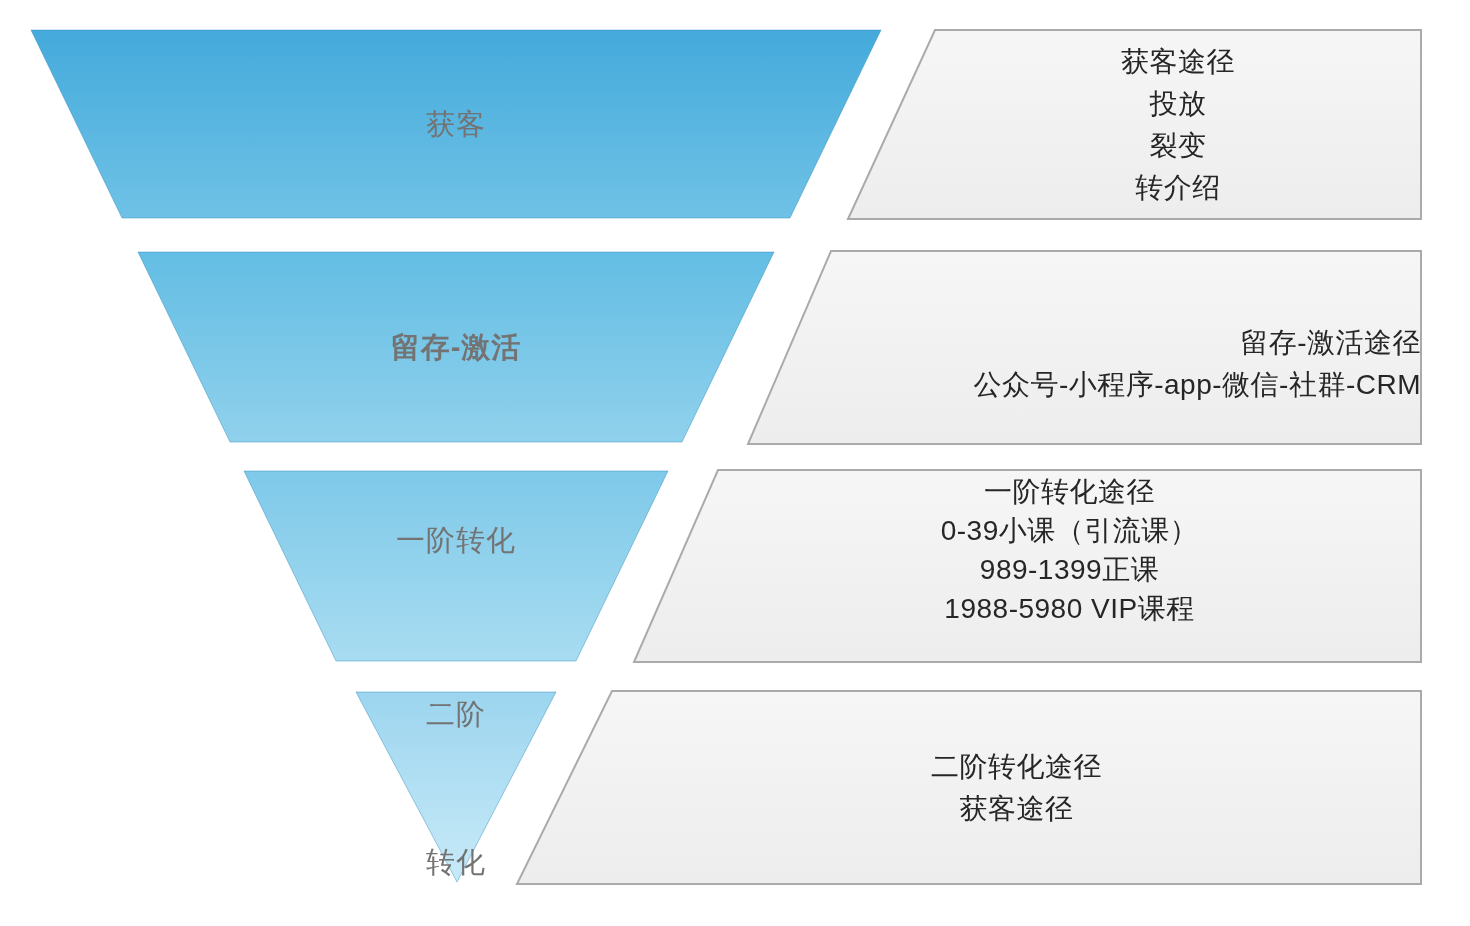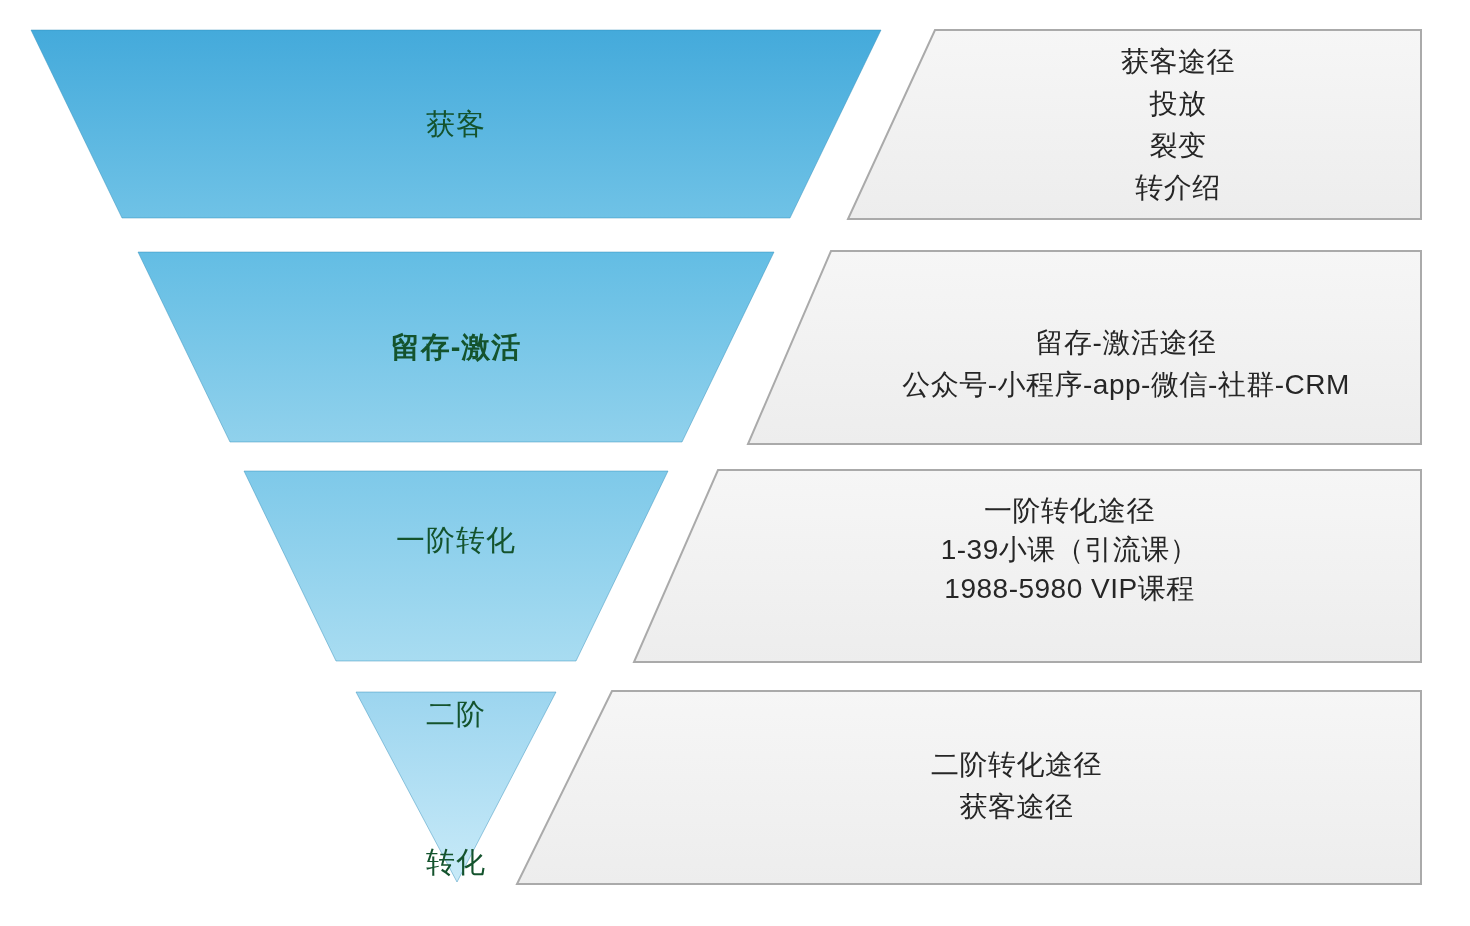--- a/index.html
+++ b/index.html
@@ -23,41 +23,41 @@
   .lbl, .boxlbl {
     position: absolute;
     display: flex;
     flex-direction: column;
     align-items: center;
     justify-content: center;
     text-align: center;
     pointer-events: none;
   }
   .lbl {
-    color: #14532d;
+    color: #737373;
     font-size: 29px;
     font-weight: 500;
     line-height: 44px;
     letter-spacing: 1px;
   }
   .boxlbl {
     color: #262626;
     font-size: 28px;
     font-weight: 500;
     letter-spacing: 0.5px;
   }
   .lbl-1 { left: 31px;  top: 30px;  width: 850px; height: 188px; }
   .lbl-2 { left: 138px; top: 252px; width: 636px; height: 190px; font-weight: bold; }
   .lbl-3 { left: 244px; top: 471px; width: 424px; height: 138px; }
   .lbl-4 { left: 356px; top: 692px; width: 200px; height: 192px; justify-content: space-between; }
 
   .boxlbl-1 { left: 935px; top: 30px;  width: 486px; height: 189px; line-height: 42px; }
-  .boxlbl-2 { left: 831px; top: 251px; width: 590px; height: 225px; line-height: 42px; }
+  .boxlbl-2 { left: 831px; top: 251px; width: 590px; height: 225px; line-height: 42px; align-items: flex-end; }
   .boxlbl-3 { left: 718px; top: 470px; width: 703px; height: 159px; line-height: 39px; }
-  .boxlbl-4 { left: 612px; top: 691px; width: 809px; height: 193px; line-height: 42px; font-family: Liberation Mono, monospace; }
+  .boxlbl-4 { left: 612px; top: 691px; width: 809px; height: 193px; line-height: 42px; }
 </style>
 </head>
 <body>
 
 <div class="stage">
 
   <svg class="shapes" viewBox="0 0 1470 926" xmlns="http://www.w3.org/2000/svg">
     <defs>
       <linearGradient id="lg1" x1="0" y1="0" x2="0" y2="1">
         <stop offset="0" stop-color="#44aadb"></stop>
@@ -111,21 +111,22 @@
     <div>投放</div>
     <div>裂变</div>
     <div>转介绍</div>
   </div>
   <div class="boxlbl boxlbl-2">
     <div>留存-激活途径</div>
     <div>公众号-小程序-app-微信-社群-CRM</div>
   </div>
   <div class="boxlbl boxlbl-3">
     <div>一阶转化途径</div>
-    <div>1-39小课（引流课）</div>
+    <div>0-39小课（引流课）</div>
+    <div>989-1399正课</div>
     <div>1988-5980 VIP课程</div>
   </div>
   <div class="boxlbl boxlbl-4">
     <div>二阶转化途径</div>
     <div>获客途径</div>
   </div>
 
 </div>
 
 </body></html>

